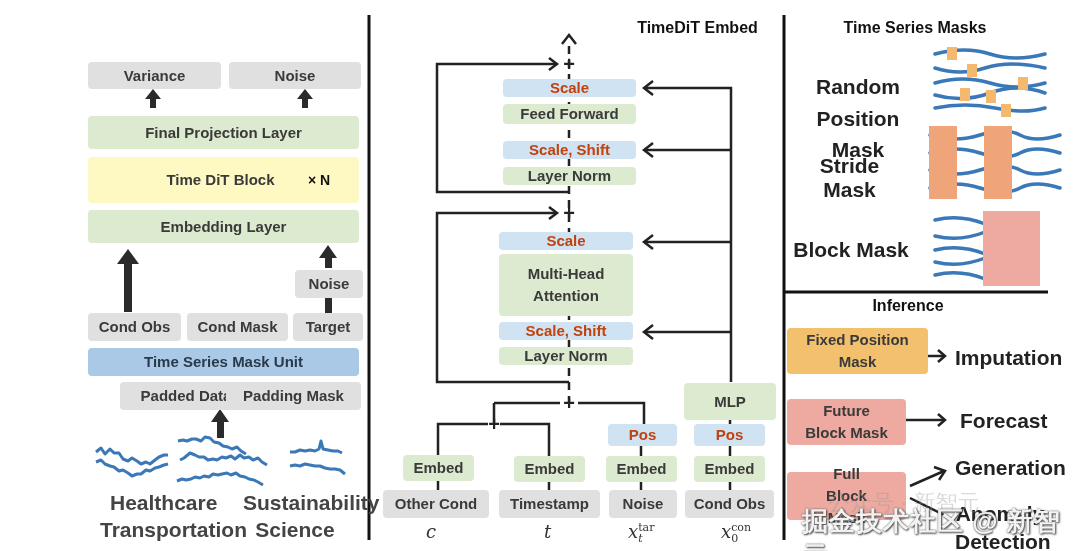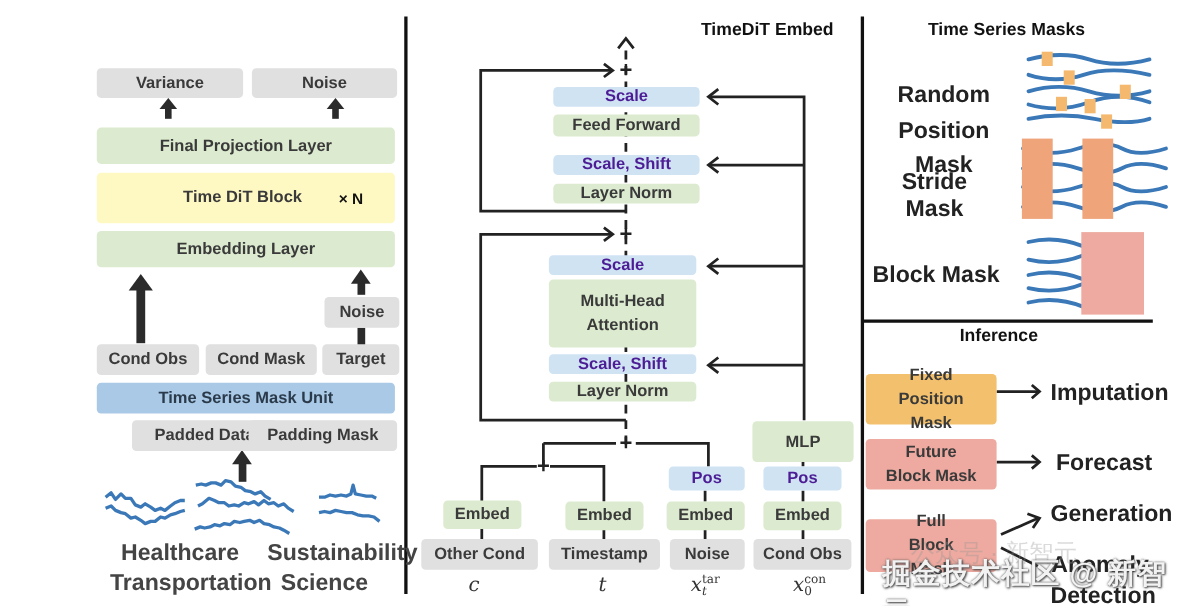--- a/index.html
+++ b/index.html
@@ -3,21 +3,21 @@
 <meta charset="utf-8">
 <style>
   html, body { margin:0; padding:0; background:#ffffff; }
   body { width:1080px; height:551px; position:relative; overflow:hidden;
          font-family:"Liberation Sans", "DejaVu Sans", sans-serif; color:#333; }
   .box { position:absolute; display:flex; align-items:center; justify-content:center;
          text-align:center; border-radius:4px; font-size:15px; font-weight:bold; color:#3a3a3a;
          line-height:1.45; box-sizing:border-box; }
   .gray  { background:#e0e0e0; }
   .green { background:#dcebcf; }
-  .blue  { background:#cfe3f3; color:#4c1d95; }
+  .blue  { background:#cfe3f3; color:#c2410c; }
   .bluedark { background:#a9c9e6; color:#2a3a4a; }
   .yellow { background:#fef9c3; }
   .orange { background:#f3c16d; }
   .salmon { background:#eeaaa0; }
   .txt { position:absolute; font-size:21px; font-weight:bold; color:#222; text-align:center; }
   .title { font-size:16px; font-weight:bold; color:#111; }
   .math { position:absolute; font-family:"DejaVu Serif", serif; font-style:italic; font-size:18px; color:#333; }
   .math sup, .math sub { font-size:11px; font-style:normal; }
   svg.lines { position:absolute; left:0; top:0; }
   .wm { position:absolute; font-size:26px; color:rgba(255,255,255,0.92);
@@ -195,21 +195,21 @@
       <sub>0</sub>
     </span>
 </div>
 
 <div class="txt title" style="left:830px;top:19px;width:170px;">Time Series Masks</div>
 <div class="txt" style="left:792px;top:71px;width:132px;line-height:1.5;">Random Position Mask</div>
 <div class="txt" style="left:792px;top:154px;width:115px;">Stride Mask</div>
 <div class="txt" style="left:792px;top:238px;width:118px;">Block Mask</div>
 
 <div class="txt title" style="left:848px;top:297px;width:120px;">Inference</div>
-<div class="box orange" style="left:787px;top:340px;width:119px;height:46px;padding:0 18px;">Fixed Position Mask</div>
+<div class="box orange" style="left:787px;top:328px;width:141px;height:46px;padding:0 18px;">Fixed Position Mask</div>
 <div class="txt" style="left:955px;top:346px;width:90px;">Imputation</div>
 <div class="box salmon" style="left:787px;top:399px;width:119px;height:46px;padding:0 14px;">Future Block Mask</div>
 <div class="txt" style="left:960px;top:409px;width:80px;">Forecast</div>
 <div class="box salmon" style="left:787px;top:472px;width:119px;height:48px;padding:0 25px;">Full Block Mask</div>
 <div class="txt" style="left:955px;top:456px;width:90px;">Generation</div>
 <div class="txt" style="left:955px;top:500px;width:90px;line-height:1.35;">Anomaly Detection</div>
 
 <div class="wm2" style="left:828px;top:488px;">公众号 · 新智元</div>
 <div class="wm" style="left:802px;top:504px;">掘金技术社区 @ 新智元</div>
 

